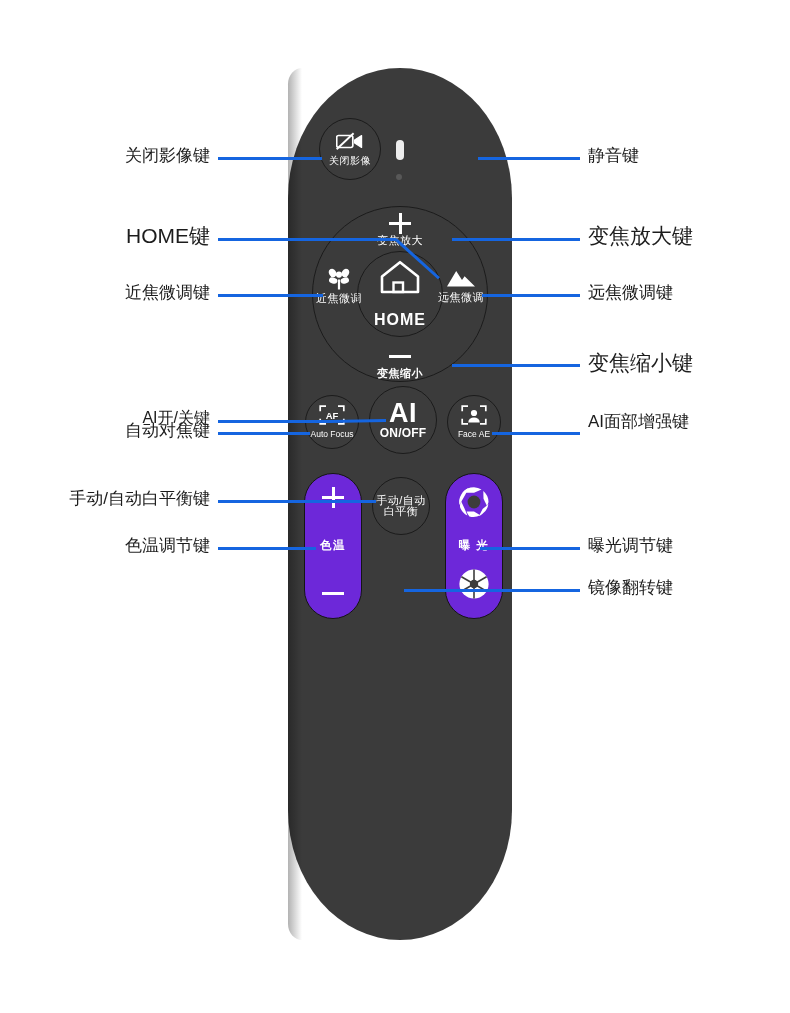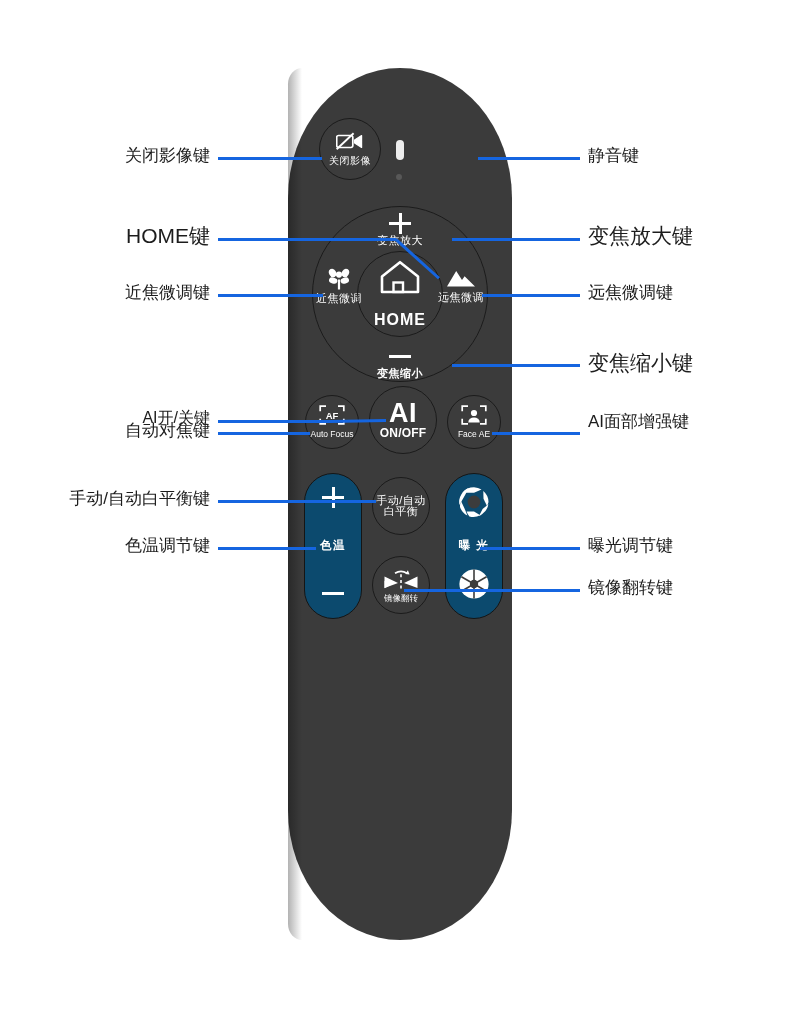--- a/index.html
+++ b/index.html
@@ -65,21 +65,21 @@
   
   #key-auto-focus{left:305px;top:395px;width:54px;height:54px;text-align:right;}
   #key-face-ae{left:447px;top:395px;width:54px;height:54px;}
   #key-ai{left:369px;top:386px;width:68px;height:68px;}
   #key-ai .ai-big{font-size:27px;font-weight:bold;line-height:26px;letter-spacing:.5px;}
   #key-ai .ai-sub{font-size:12px;font-weight:bold;line-height:14px;letter-spacing:.2px;}
 
   
   .pill{
     position:absolute;border:1.5px solid #151515;border-radius:32px;
-    background:#0c4a6e;box-sizing:border-box;
+    background:#6d28d9;box-sizing:border-box;
     display:flex;flex-direction:column;align-items:center;justify-content:space-between;
     color:#fff;padding:12px 0 14px 0;
   }
   #pill-color-temp{left:304px;top:473px;width:58px;height:146px;}
   #pill-exposure{left:445px;top:473px;width:58px;height:146px;}
   .pill .pill-label{font-size:11.5px;font-weight:bold;letter-spacing:1.5px;}
 
   #key-white-balance{left:372px;top:477px;width:58px;height:58px;}
   #key-white-balance .cap{font-size:11px;line-height:11px;text-align:right;}
   #key-mirror{left:372px;top:556px;width:58px;height:58px;}
@@ -236,35 +236,20 @@
         <circle cx="16" cy="16" r="4.2" fill="#3c3c3c"></circle>
       </svg>
     </span>
   </div>
 
   <div class="key" id="key-white-balance">
     <span class="cap">手动/自动</span>
     <span class="cap">白平衡</span>
   </div>
 
-  <div class="key" id="key-mirror">
-    <span>
-      <svg width="36" height="22" viewBox="0 0 36 22">
-        <path d="M8.6 17.5 L1.5 21.2 L1.5 13.8 Z" fill="#fff"></path>
-        <path d="M1.5 21.0 L1.5 9.5 L15.0 16.0 Z" fill="#fff"></path>
-        <path d="M34.5 21.0 L34.5 9.5 L21.0 16.0 Z" fill="#fff"></path>
-        <path d="M12.0 6.2 a9.5 7.0 0 0 1 12.0 0" fill="none" stroke="#fff" stroke-width="1.7"></path>
-        <path d="M24.9 3.2 L26.6 7.4 L22.3 7.0 Z" fill="#fff"></path>
-        <line x1="18" y1="7.2" x2="18" y2="10.2" stroke="#fff" stroke-width="1.6"></line>
-        <line x1="18" y1="13.0" x2="18" y2="16.0" stroke="#fff" stroke-width="1.6"></line>
-        <line x1="18" y1="18.6" x2="18" y2="21.4" stroke="#fff" stroke-width="1.6"></line>
-      </svg>
-    </span>
-    <span class="cap sm">镜像翻转</span>
-  </div>
 
   <div class="callout left" style="left:10px;top:146px;width:200px;">关闭影像键</div>
   <div class="leader" style="left:218px;top:157px;width:104px;"></div>
 
   <div class="callout left" style="left:10px;top:226px;width:200px;font-size:21px;">HOME键</div>
   <div class="leader" style="left:218px;top:238px;width:178px;"></div>
   <div class="leader diag" style="left:396px;top:238px;width:58px;transform:rotate(42deg);"></div>
 
   <div class="callout left" style="left:10px;top:283px;width:200px;">近焦微调键</div>
   <div class="leader" style="left:218px;top:294px;width:105px;"></div>

